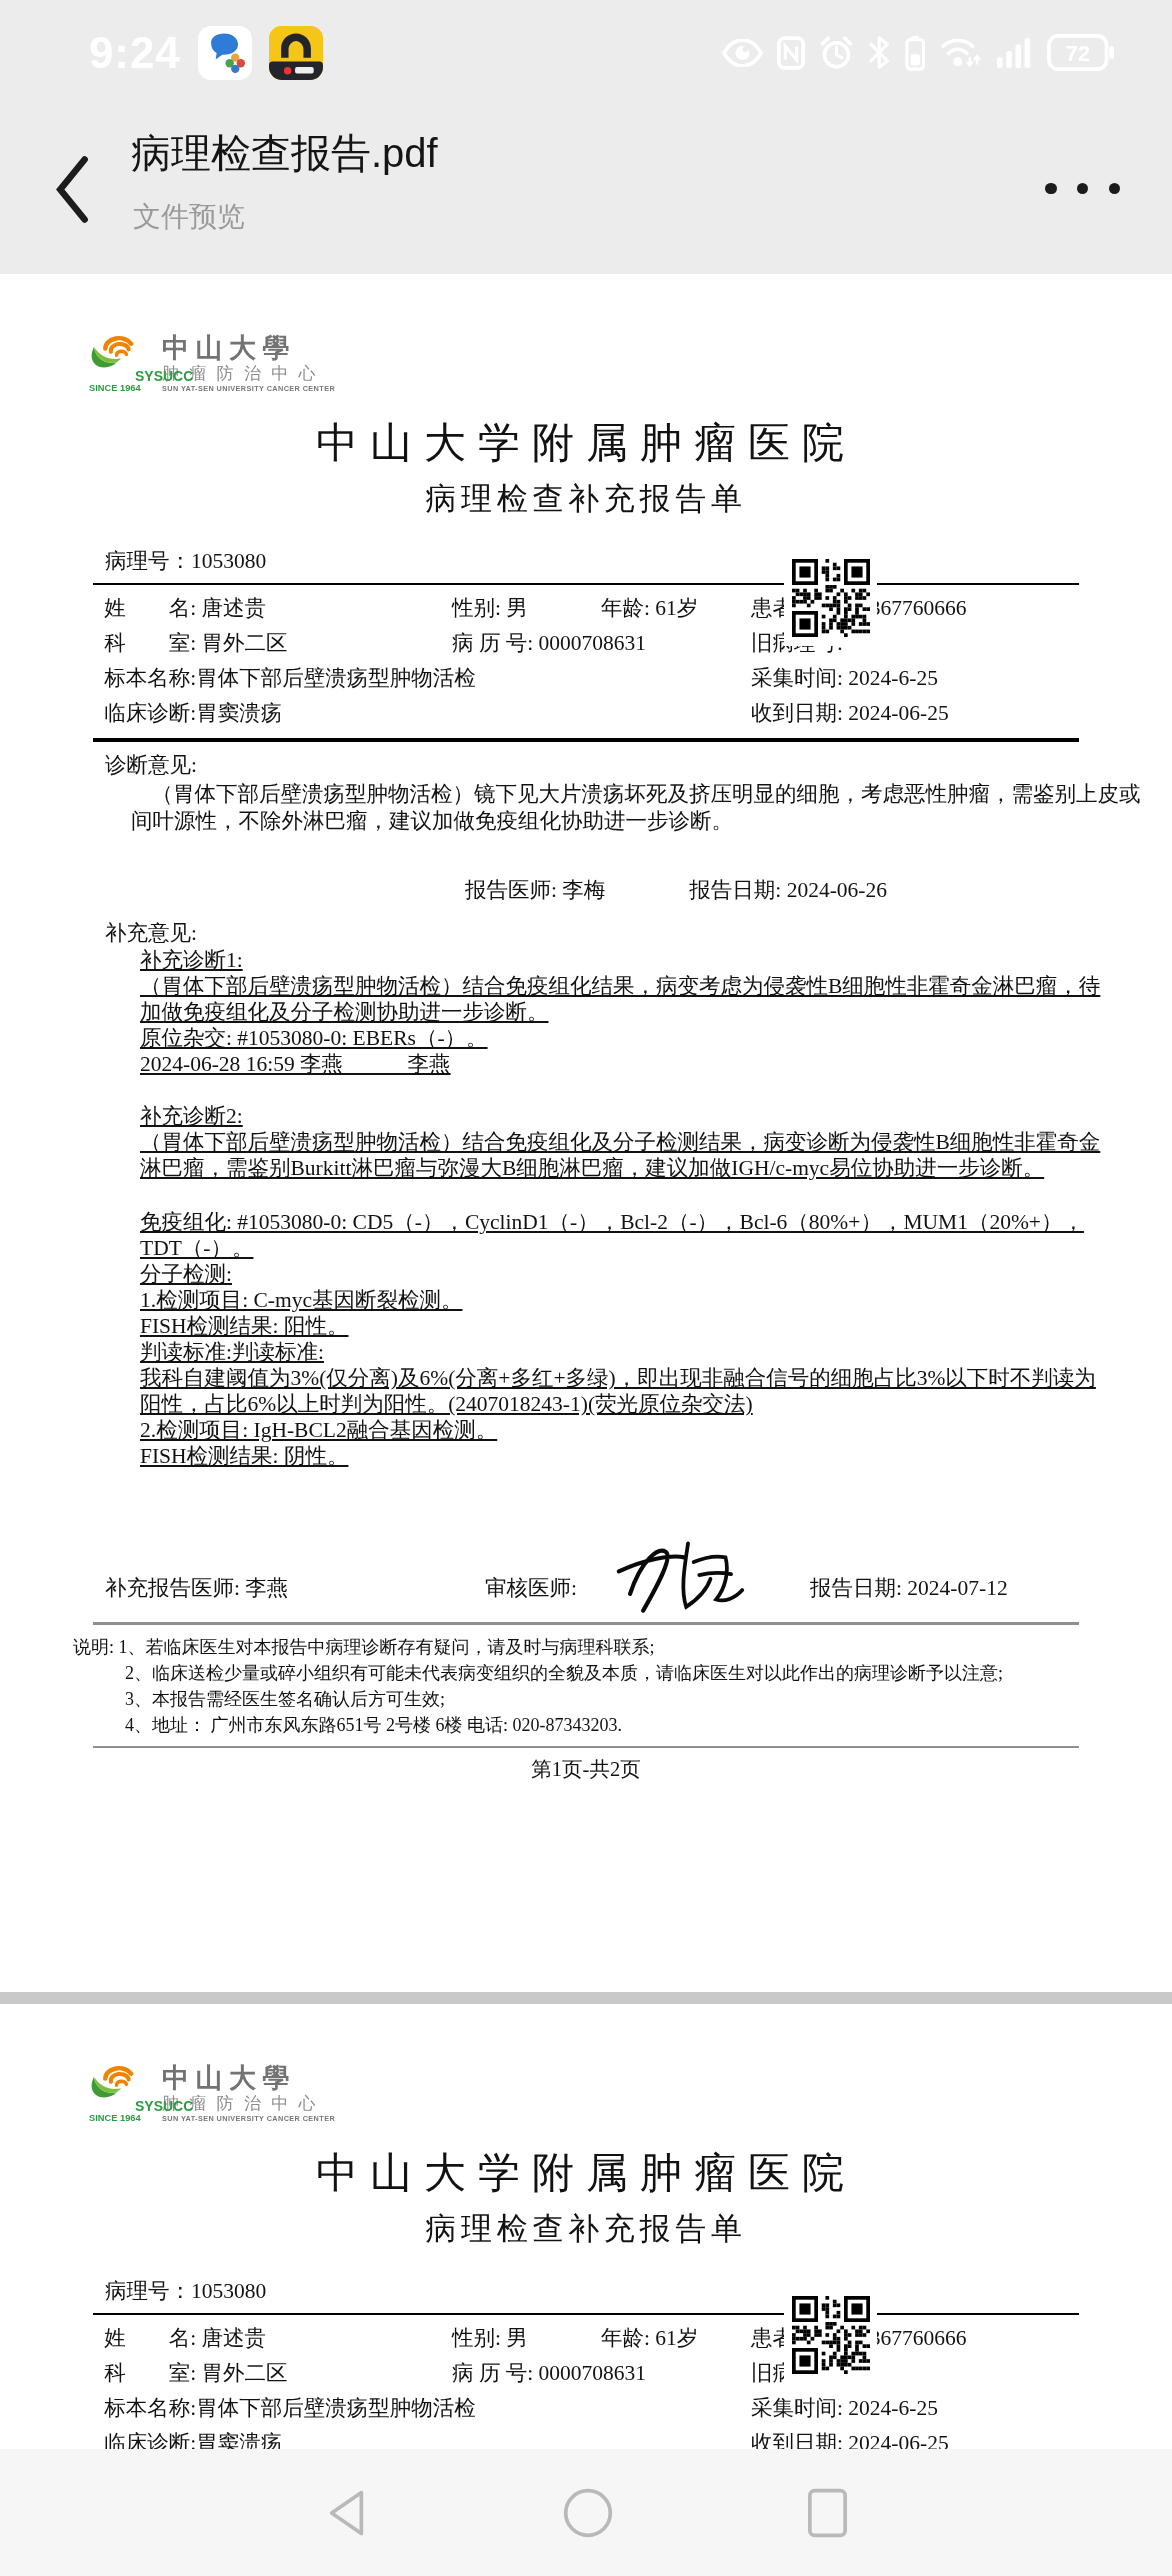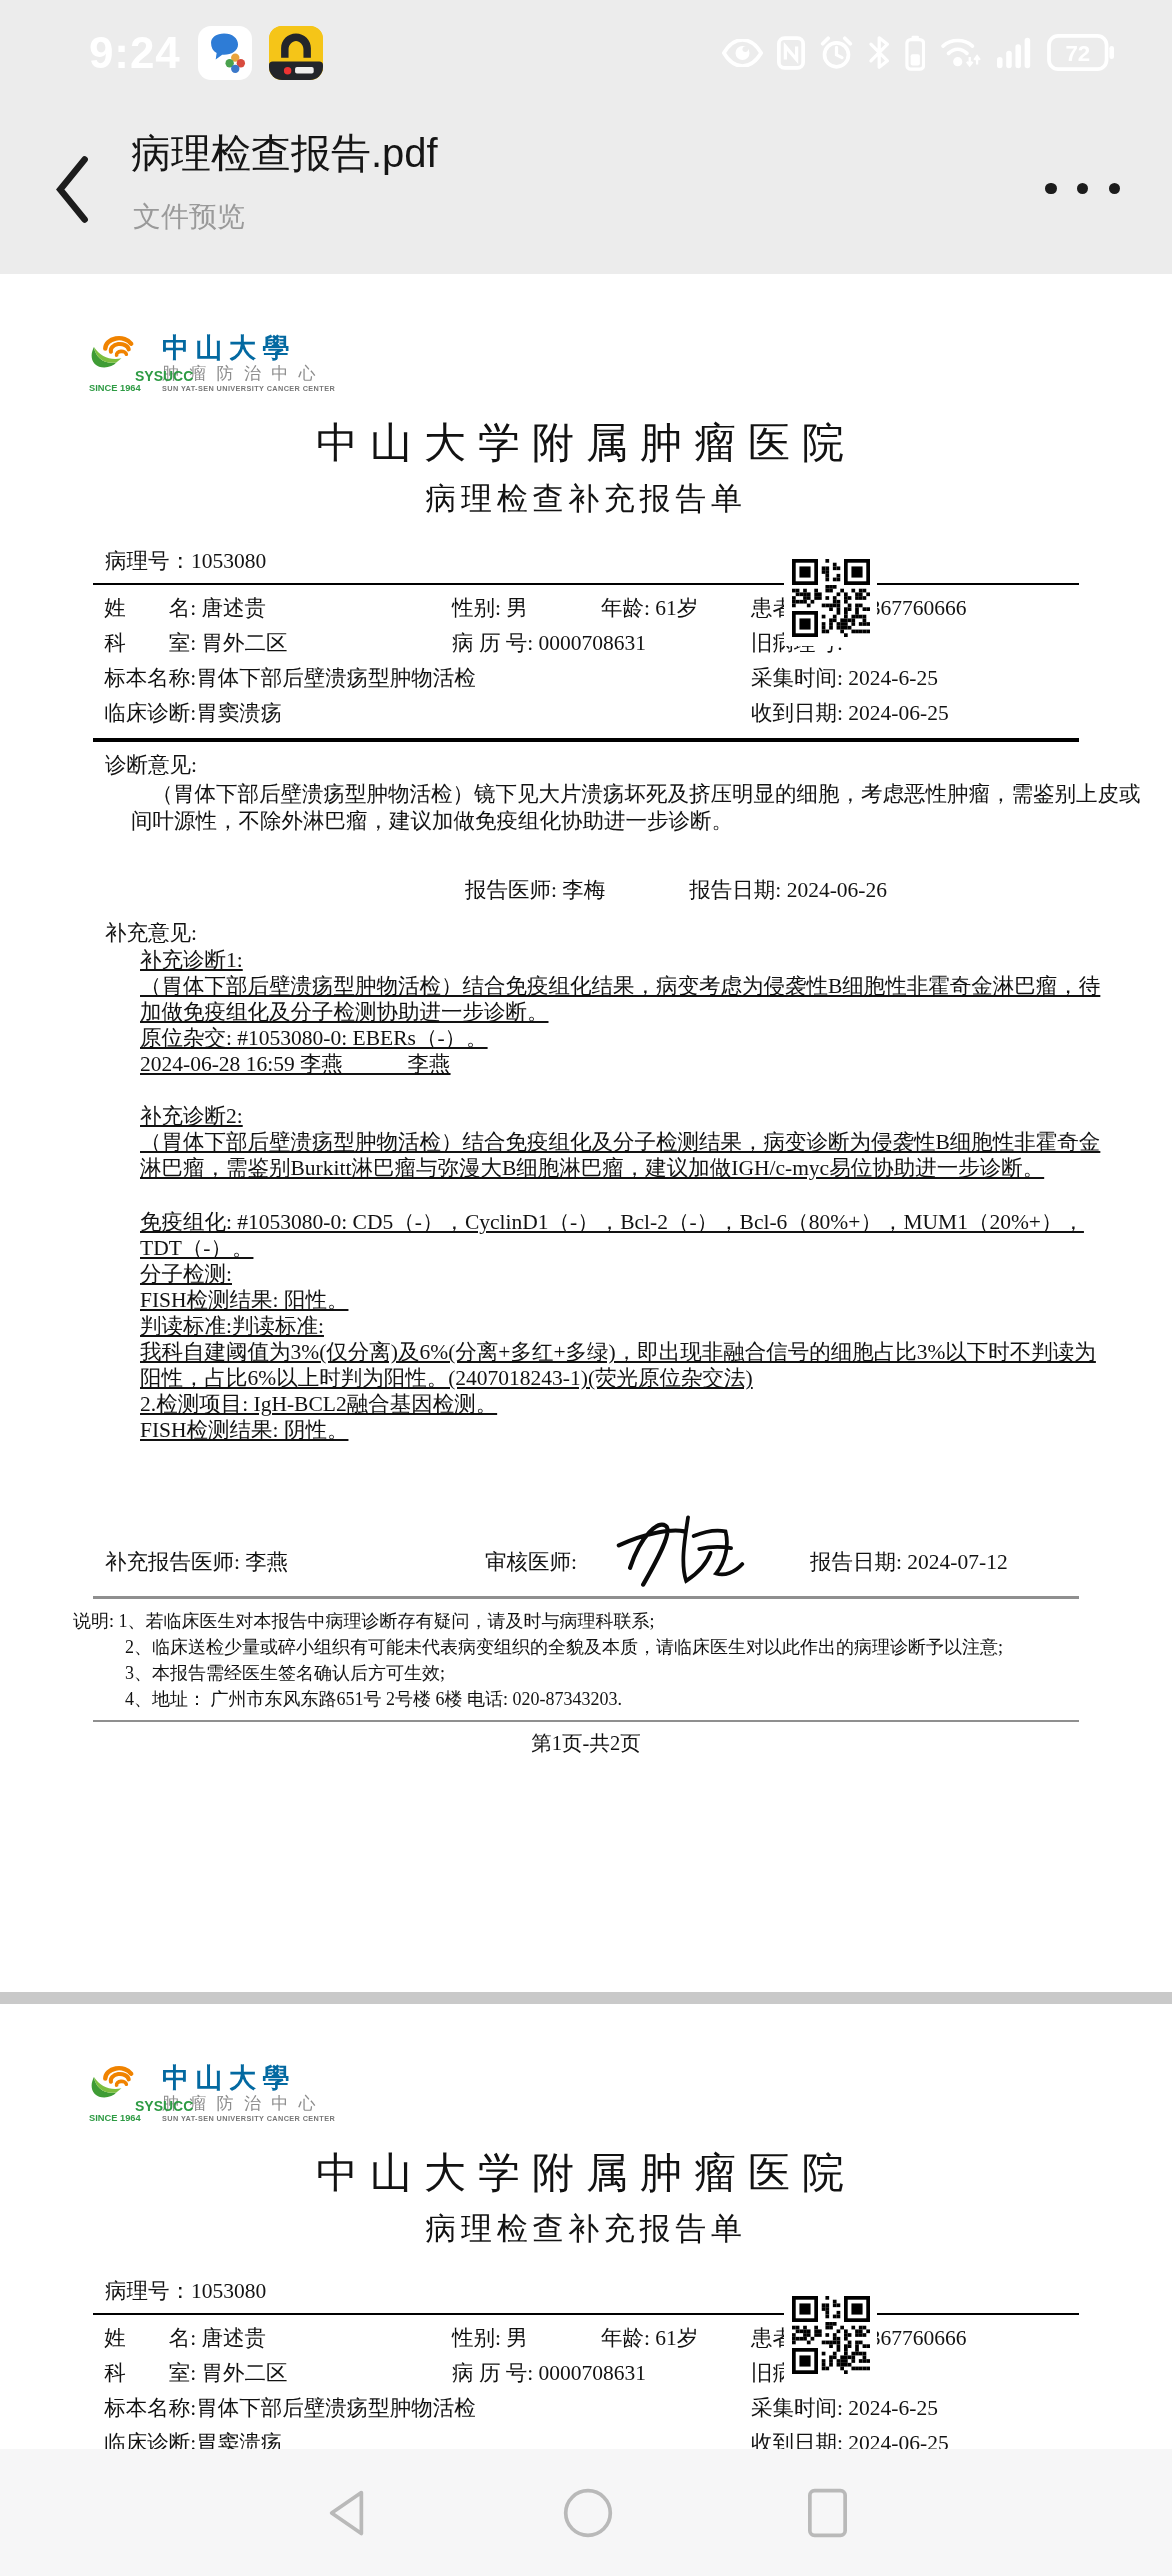--- a/index.html
+++ b/index.html
@@ -30,21 +30,21 @@
   .page1{min-height:1658px;}
   .page2{height:632px;}
   .page-divider{width:100%;height:12px;background:#c9c9c9;}
 
   
   .logo-row{display:flex;margin:60px 0 0 89px;height:62px;}
   .logo-mark{width:60px;position:relative;}
   .logo-mark .sysucc{position:absolute;left:0;top:34px;color:#2e9b44;font-weight:bold;font-size:14px;font-family:"Liberation Sans",sans-serif;letter-spacing:0;margin-left:46px;}
   .logo-mark .since{position:absolute;left:0;top:49px;color:#2e9b44;font-weight:bold;font-size:9.3px;font-family:"Liberation Sans",sans-serif;}
   .logo-text{margin-left:13px;font-family:"Liberation Sans",sans-serif;}
-  .logo-cn{font-size:27px;font-weight:bold;color:#0369a1;letter-spacing:6.5px;line-height:28px;}
+  .logo-cn{font-size:27px;font-weight:bold;color:#737373;letter-spacing:6.5px;line-height:28px;}
   .logo-cn2{font-size:17px;color:#8d8d8d;letter-spacing:10.3px;line-height:20.5px;margin-top:1.9px;}
   .logo-en{font-size:7.3px;font-weight:bold;color:#777;letter-spacing:0.4px;line-height:9.3px;}
 
   .hosp-title{text-align:center;font-size:42px;letter-spacing:12px;margin-top:24px;line-height:47px;font-weight:500;}
   .report-type{text-align:center;font-size:31px;letter-spacing:4.7px;margin-top:13px;line-height:37px;}
 
   .path-no{margin:30px 0 0 105px;line-height:28px;}
   .hline{height:2.8px;background:#000;margin:7.5px 47px 0 93px;width:986px;}
   .hline.thick{height:3.7px;}
   .hline.gray{background:#8f8f8f;}
@@ -367,20 +367,21 @@
       <div class="supp-head">补充意见:</div>
       <div class="supp-block">
         <p>补充诊断1:</p>
         <p>（胃体下部后壁溃疡型肿物活检）结合免疫组化结果，病变考虑为侵袭性B细胞性非霍奇金淋巴瘤，待加做免疫组化及分子检测协助进一步诊断。</p>
         <p>原位杂交: #1053080-0: EBERs（-）。</p>
         <p>2024-06-28 16:59 李燕　　　李燕</p>
         <p class="mt28">补充诊断2:</p>
         <p>（胃体下部后壁溃疡型肿物活检）结合免疫组化及分子检测结果，病变诊断为侵袭性B细胞性非霍奇金淋巴瘤，需鉴别Burkitt淋巴瘤与弥漫大B细胞淋巴瘤，建议加做IGH/c-myc易位协助进一步诊断。</p>
         <p class="mt30">免疫组化: #1053080-0: CD5（-），CyclinD1（-），Bcl-2（-），Bcl-6（80%+），MUM1（20%+），TDT（-）。</p>
         <p>分子检测:</p>
+        <p>1.检测项目: C-myc基因断裂检测。</p>
         <p>FISH检测结果: 阳性。</p>
         <p>判读标准:判读标准:</p>
         <p>我科自建阈值为3%(仅分离)及6%(分离+多红+多绿)，即出现非融合信号的细胞占比3%以下时不判读为阳性，占比6%以上时判为阳性。(2407018243-1)(荧光原位杂交法)</p>
         <p>2.检测项目: IgH-BCL2融合基因检测。</p>
         <p>FISH检测结果: 阴性。</p>
       </div>
 
       <div class="signoff">
         <span class="s1">补充报告医师: 李燕</span>
         <span class="s2">审核医师:</span>

